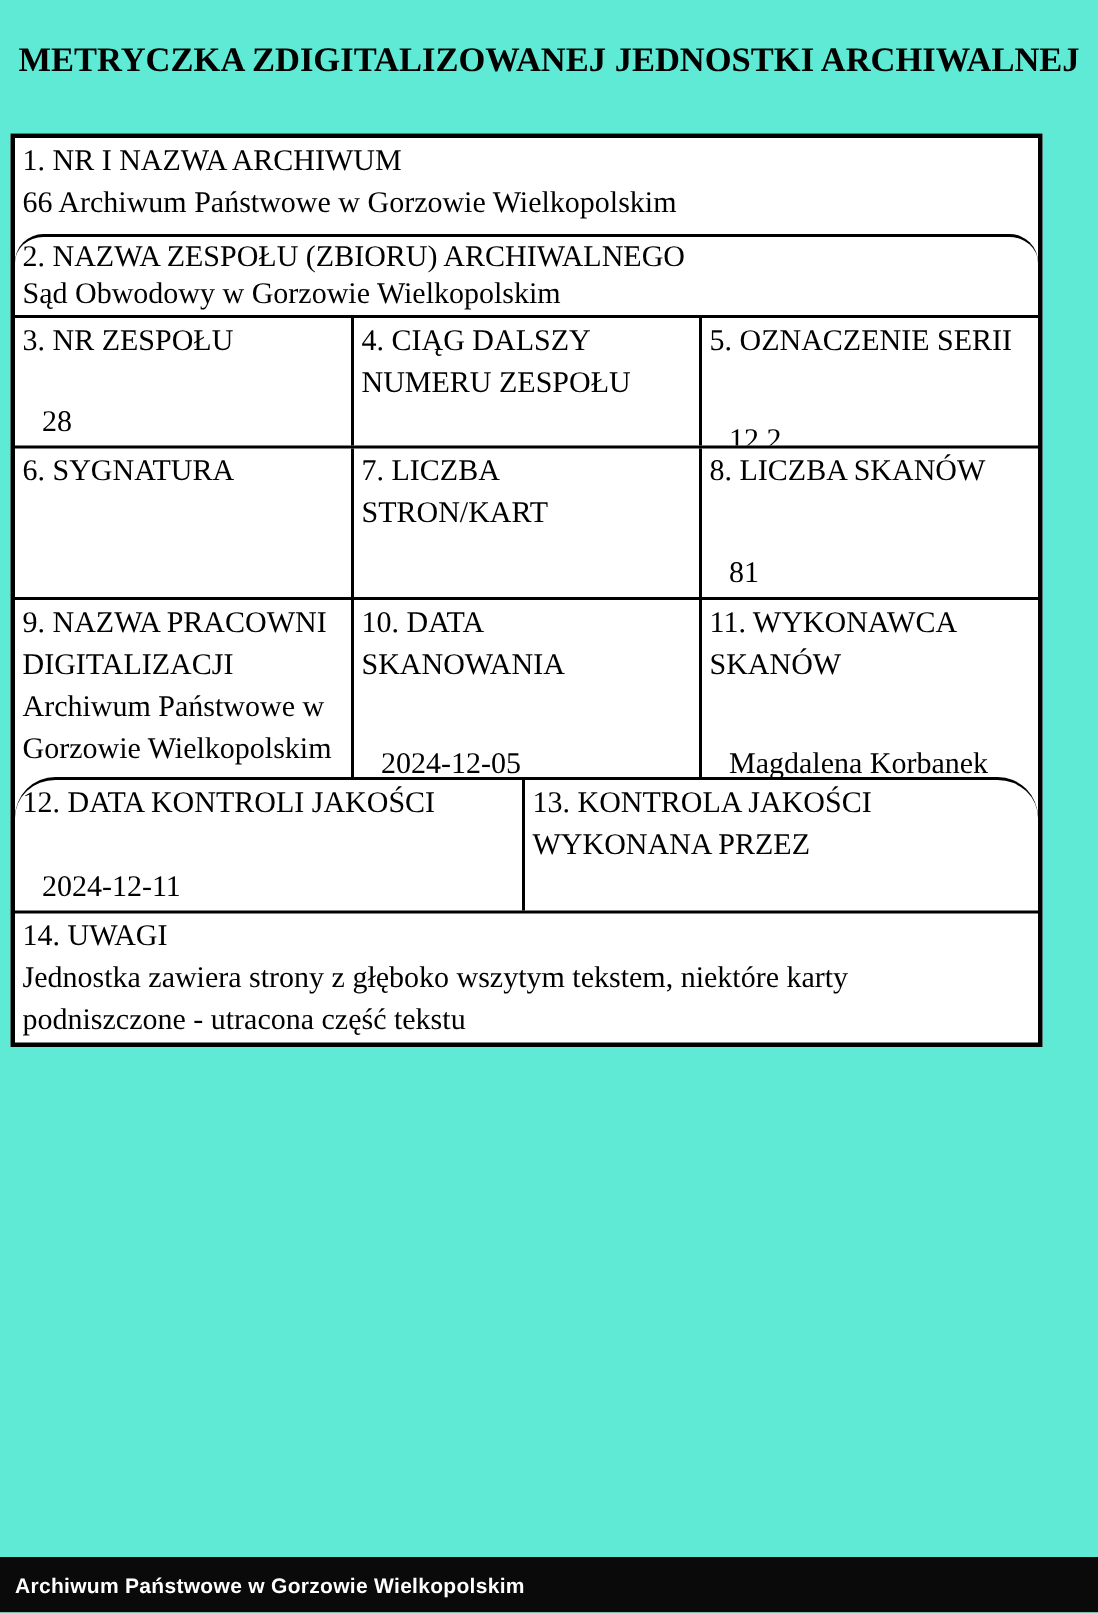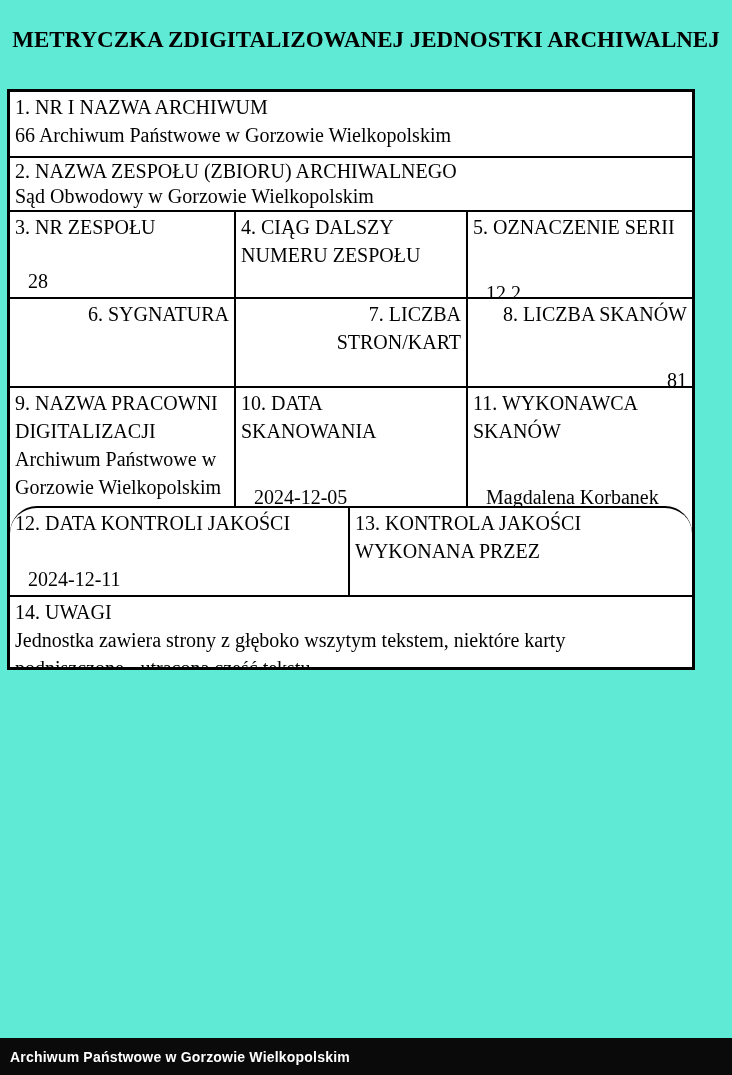--- a/index.html
+++ b/index.html
@@ -27,26 +27,26 @@
     position:absolute;
     left:7px; top:89px;
     width:688px;
     box-sizing:border-box;
     border:3px solid #000;
     background:#fff;
   }
   .row { display:flex; box-sizing:border-box; }
   .row + .row { border-top:2px solid #000; }
   .r1 { height:64px; }
-  .r2 { height:54px; }
+  .r2 { height:54px;border-radius:19px; }
   .r3 { height:87px; }
-  .r4 { height:89px;text-align:right; }
+  .r4 { height:101px; }
   .r5 { height:120px; }
   .r6 { height:89px;border-radius:27px; }
-  .r7 { height:72px;justify-content:flex-end; }
+  .r7 { height:88px;justify-content:flex-end; }
   .cell {
     box-sizing:border-box;
     padding:1px 5px 2px 5px;
     font-size:20px;
     line-height:28px;
     display:flex;
     flex-direction:column;
     overflow:hidden;
   }
   .r2 .cell { line-height:25px; }

